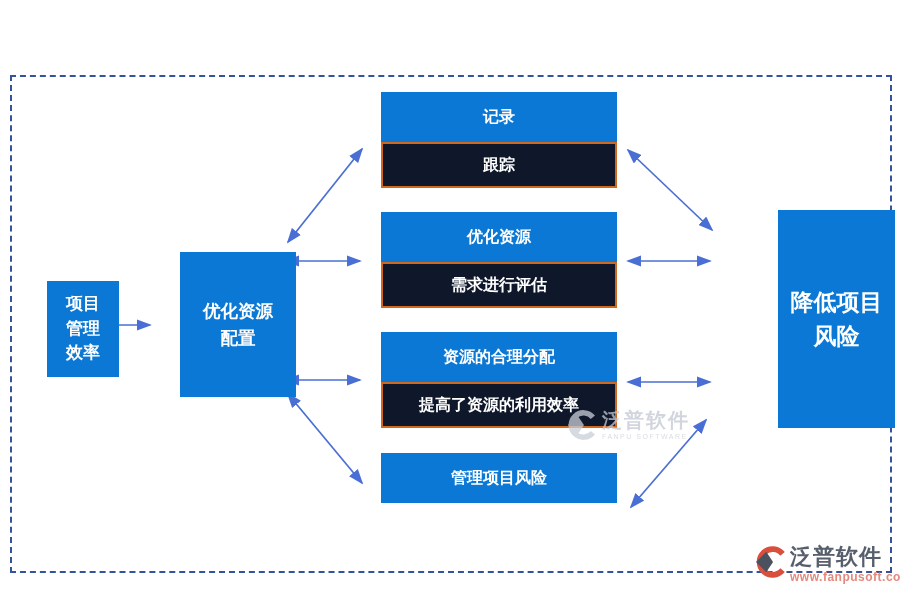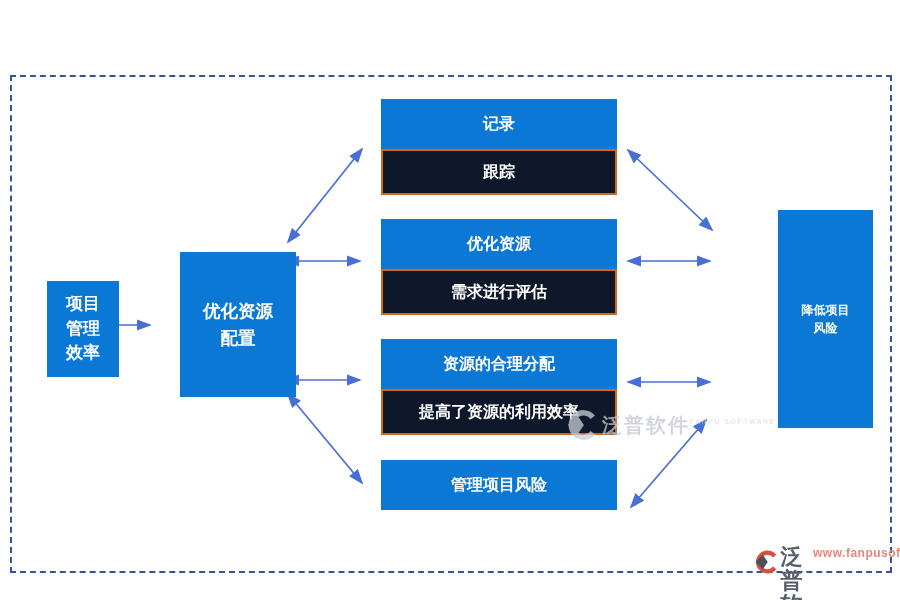--- a/index.html
+++ b/index.html
@@ -15,44 +15,44 @@
     position:absolute;left:10px;top:75px;width:878px;height:494px;
     border:2px dashed #33539c;
   }
   .node{
     position:absolute;background:#0a78d4;color:#ffffff;font-weight:bold;
     display:flex;align-items:center;justify-content:center;text-align:center;
     white-space:pre-line;box-sizing:border-box;margin-left:23px;
   }
   .node-efficiency{left:24px;top:281px;width:72px;height:96px;font-size:17px;line-height:1.45;}
   .node-optimize{left:157px;top:252px;width:116px;height:145px;font-size:17.5px;line-height:1.5;}
-  .node-reduce{left:755px;top:210px;width:95px;height:218px;font-size:12px;line-height:1.5;}
+  .node-reduce{left:755px;top:210px;width:117px;height:218px;font-size:23px;line-height:1.5;}
   .pair{position:absolute;left:381px;width:236px;}
   .pair-top{
     height:50px;background:#0a78d4;color:#ffffff;font-weight:bold;font-size:16px;
-    display:flex;align-items:center;justify-content:center;box-sizing:border-box;margin-top:7px;
+    display:flex;align-items:center;justify-content:center;box-sizing:border-box;
   }
   .pair-bottom{
     height:46px;background:#0f172a;border:2px solid #d0691e;color:#ffffff;
     font-weight:bold;font-size:16px;
     display:flex;align-items:center;justify-content:center;box-sizing:border-box;
   }
   .arrows{position:absolute;left:0;top:0;width:900px;height:600px;pointer-events:none;}
   .wm-center{
     position:absolute;left:566px;top:409px;display:flex;align-items:center;gap:4px;
     opacity:0.75;
   }
   .wm-center .wm-name{font-size:20px;font-weight:bold;color:#c3c8d2;letter-spacing:2px;line-height:1;}
   .wm-center .wm-sub{font-size:7px;color:#ccd1da;letter-spacing:1.5px;margin-top:3px;}
   .wm-corner{
     position:absolute;left:754px;top:545px;display:flex;align-items:flex-start;gap:2px;
   }
   .wm-corner .wm-name{font-size:22px;font-weight:bold;color:#575f6c;letter-spacing:1px;line-height:1.1;}
   .wm-corner .wm-url{font-size:12px;font-weight:bold;color:#e4897c;letter-spacing:0.5px;margin-top:1px;}
-  .wm-textcol{display:flex;flex-direction:row;align-items:flex-start;}
+  .wm-textcol{display:flex;flex-direction:column;align-items:flex-start;}
 </style>
 </head>
 <body>
 
 <div class="canvas">
 
 
   <div class="frame"></div>
 
   <svg class="arrows" width="900" height="600" viewBox="0 0 900 600" xmlns="http://www.w3.org/2000/svg">

